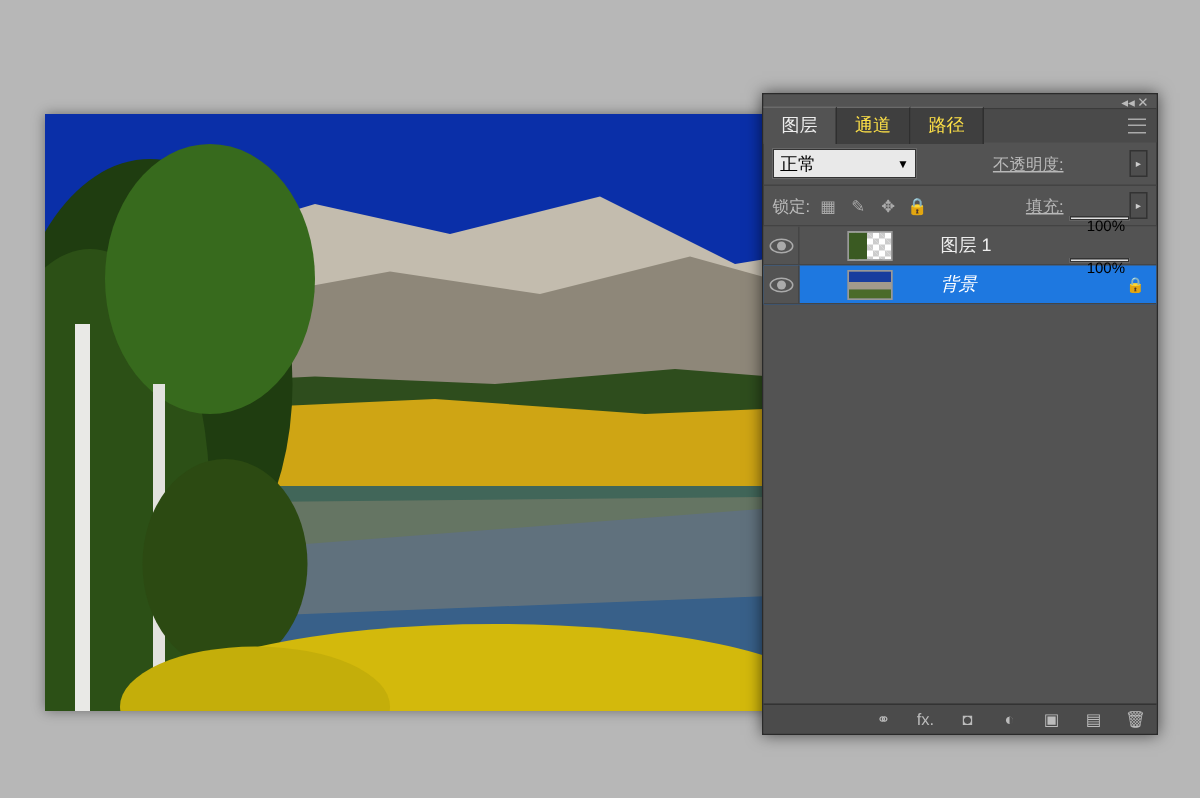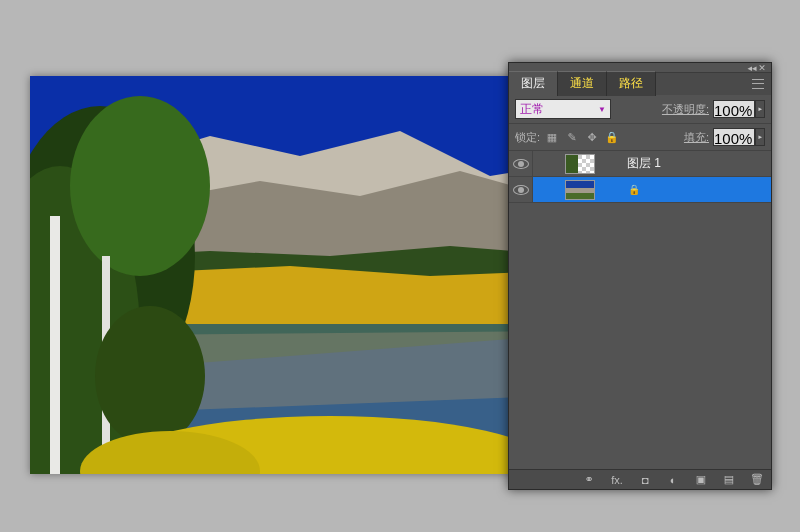--- a/index.html
+++ b/index.html
@@ -73,41 +73,42 @@
     padding: 4px 6px;
     border-bottom: 1px solid #434343;
     gap: 4px;
     font-size: 11px;
     color: #bbb;
   }
   .blend-mode {
     flex: 0 0 96px;
     height: 20px;
     background: #e9e9e9;
-    color: #a21caf;
+    color: #000000;
     border: 1px solid #333;
     padding: 2px 4px;
     display: flex; justify-content: space-between; align-items: center;
     font-size: 12px;
   }
   .blend-mode .caret { font-size: 8px; }
   .opt-label { color: #b8b8b8; margin-left: auto; text-decoration: underline; }
   .pct-box {
     display: flex;
     width: 52px;
     height: 18px;
   }
   .pct-box .val {
     flex: 1;
     background: #dfdfdf;
     color: #000;
     border: 1px solid #333;
-    font-size: 15px;
+    font-size: 10px;
     text-align: right;
     padding: 1px 2px 0 0;
+    margin-top: 44px;
   }
   .pct-box .btn {
     width: 12px;
     background: #4e4e4e;
     border: 1px solid #333;
     display: flex; align-items: center; justify-content: center;
     font-size: 7px;
     color: #ccc;
   }
   .lock-icons { display: flex; gap: 4px; }
@@ -285,20 +286,21 @@
       <div class="vis-col">
           <div class="eye"></div>
         </div>
       <div class="thumb">
           <div class="mini-land">
             <div class="sky"></div>
             <div class="mtn"></div>
             <div class="grn"></div>
           </div>
         </div>
+      <span class="layer-name">背景</span>
       <span class="lock-mark">🔒</span>
     </div>
   </div>
 
   <div class="panel-footer">
     <span class="foot-btn">⚭</span>
     <span class="foot-btn">fx.</span>
     <span class="foot-btn">◘</span>
     <span class="foot-btn">◐</span>
     <span class="foot-btn">▣</span>

